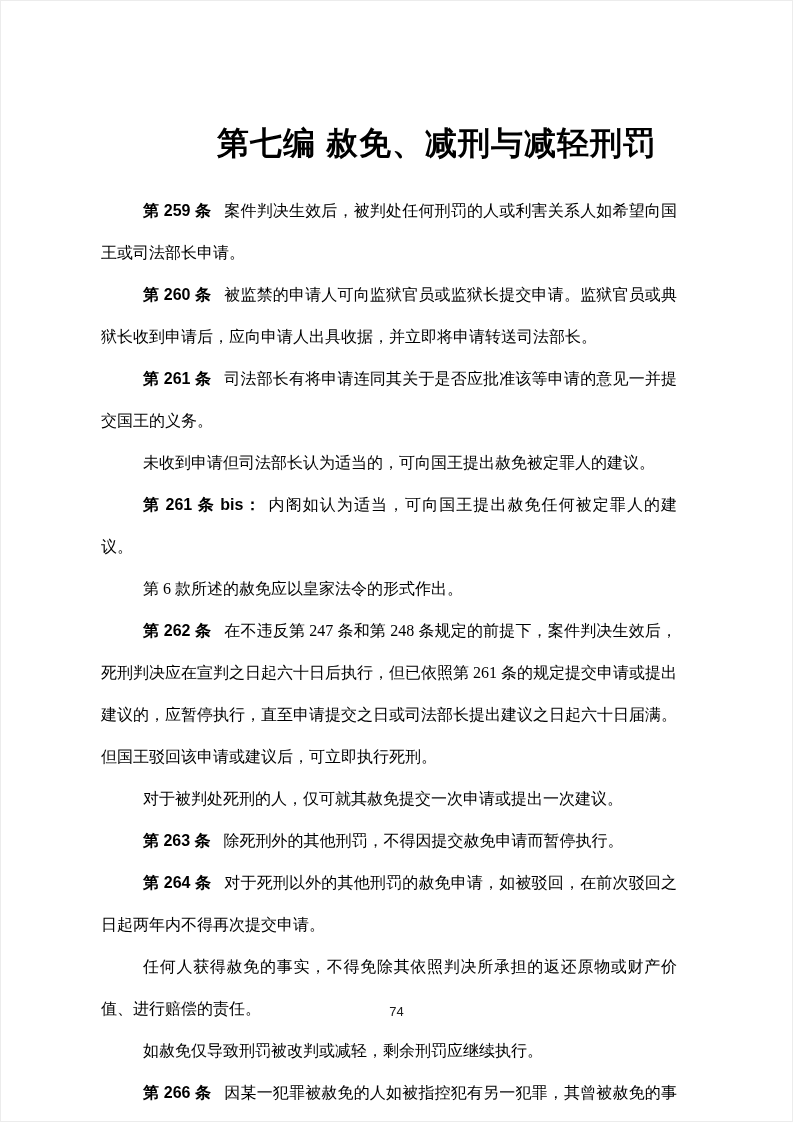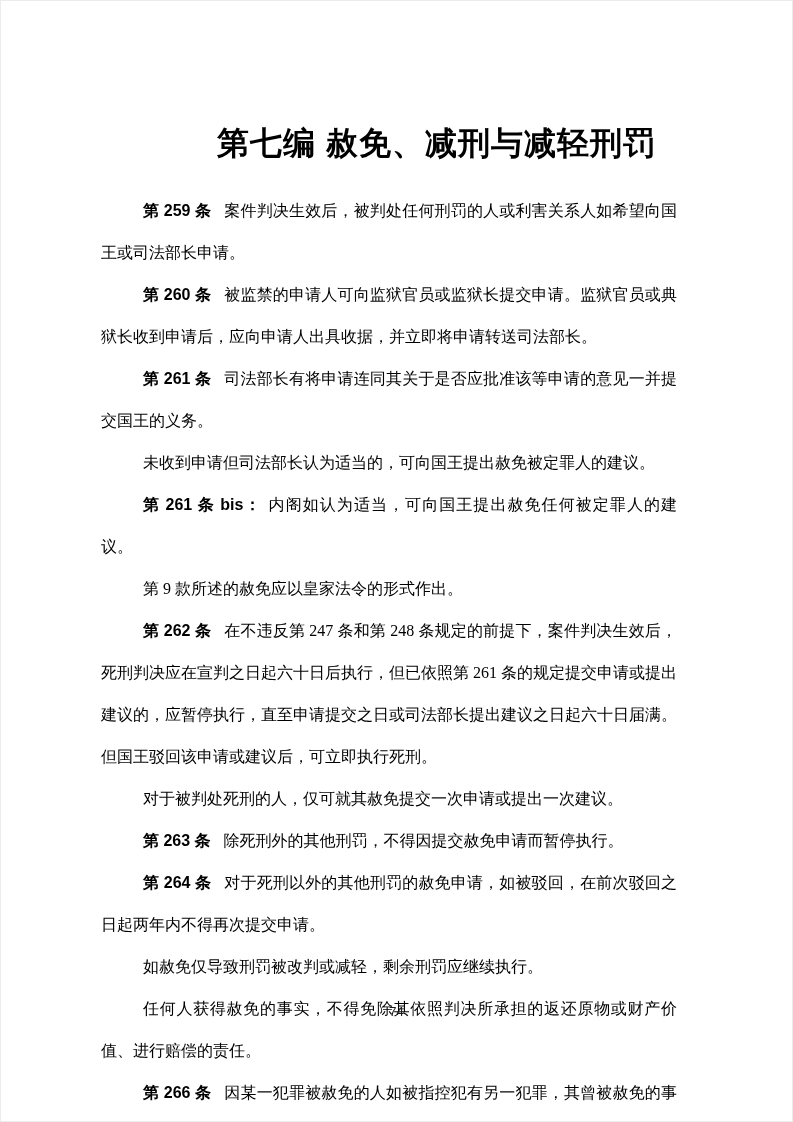--- a/index.html
+++ b/index.html
@@ -59,25 +59,25 @@
 
 <div class="page">
   <h1 class="doc-title">第七编 赦免、减刑与减轻刑罚</h1>
 
   <div class="content">
       <p><b class="label">第 259 条</b><span>案件判决生效后，被判处任何刑罚的人或利害关系人如希望向国王或司法部长申请。</span></p>
       <p><b class="label">第 260 条</b><span>被监禁的申请人可向监狱官员或监狱长提交申请。监狱官员或典狱长收到申请后，应向申请人出具收据，并立即将申请转送司法部长。</span></p>
       <p><b class="label">第 261 条</b><span>司法部长有将申请连同其关于是否应批准该等申请的意见一并提交国王的义务。</span></p>
       <p><span>未收到申请但司法部长认为适当的，可向国王提出赦免被定罪人的建议。</span></p>
       <p><b class="label no-gap">第 261 条 bis：</b><span>内阁如认为适当，可向国王提出赦免任何被定罪人的建议。</span></p>
-      <p><span>第 9 款所述的赦免应以皇家法令的形式作出。</span></p>
+      <p><span>第 6 款所述的赦免应以皇家法令的形式作出。</span></p>
       <p><b class="label">第 262 条</b><span>在不违反第 247 条和第 248 条规定的前提下，案件判决生效后，死刑判决应在宣判之日起六十日后执行，但已依照第 261 条的规定提交申请或提出建议的，应暂停执行，直至申请提交之日或司法部长提出建议之日起六十日届满。但国王驳回该申请或建议后，可立即执行死刑。</span></p>
       <p><span>对于被判处死刑的人，仅可就其赦免提交一次申请或提出一次建议。</span></p>
       <p><b class="label">第 263 条</b><span>除死刑外的其他刑罚，不得因提交赦免申请而暂停执行。</span></p>
       <p><b class="label">第 264 条</b><span>对于死刑以外的其他刑罚的赦免申请，如被驳回，在前次驳回之日起两年内不得再次提交申请。</span></p>
+      <p><span>任何人获得赦免的事实，不得免除其依照判决所承担的返还原物或财产价值、进行赔偿的责任。</span></p>
       <p><span>如赦免仅导致刑罚被改判或减轻，剩余刑罚应继续执行。</span></p>
-      <p><span>任何人获得赦免的事实，不得免除其依照判决所承担的返还原物或财产价值、进行赔偿的责任。</span></p>
       <p><b class="label">第 266 条</b><span>因某一犯罪被赦免的人如被指控犯有另一犯罪，其曾被赦免的事实，不影响法院依照《刑法典》中关于累犯或缓刑的规定，作出延长刑期或不适用缓刑的判决。</span></p>
       <p><b class="label">第 267 条</b><span>本章规定适用于减刑或减轻刑罚的申请。</span></p>
     </div>
 
   <div class="page-number">74</div>
 </div>
 
 </body></html>

